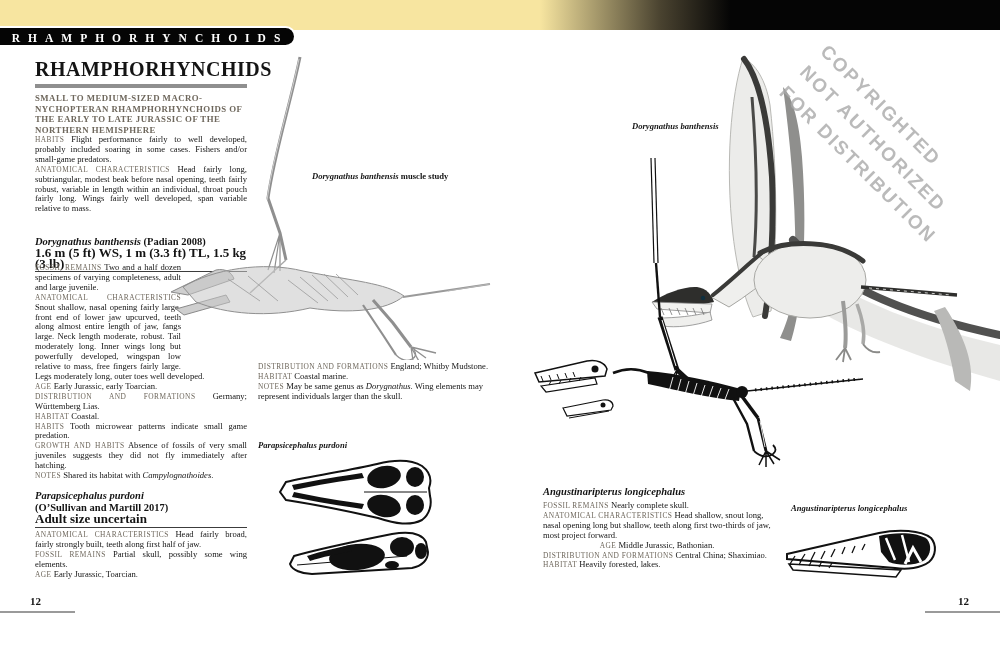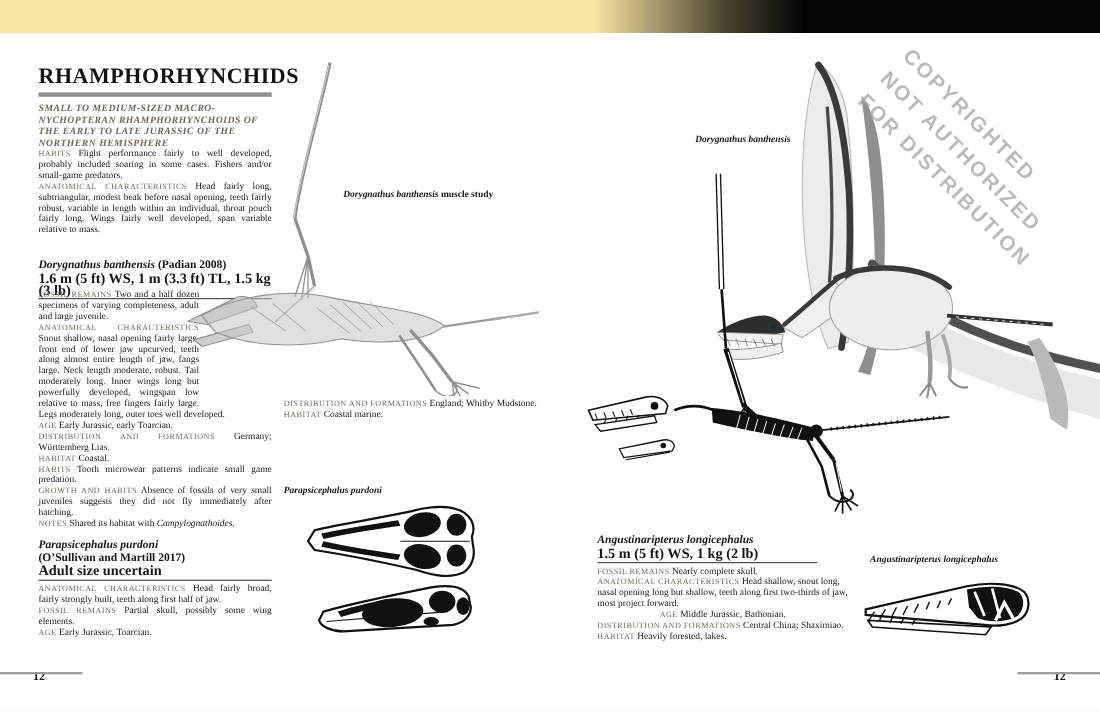--- a/index.html
+++ b/index.html
@@ -39,44 +39,45 @@
   .lbl{font-size:7.4px;letter-spacing:.45px;color:var(--label_brown);}
   .sp-name{margin:0;font-size:10.5px;line-height:12px;font-weight:bold;}
   .sp-name i{font-style:italic;}
   .stats{
     font-size:13px;font-weight:bold;border-bottom:1px solid #3c3c3c;
     padding-bottom:2px;line-height:10.5px;
   }
   .intrude{float:right;width:66px;height:106px;}
   .caption{font-size:8.6px;font-weight:bold;}
   .caption i{font-style:italic;}
-  .pagenum{font-size:11px;font-weight:bold;margin-top:14px;}
+  .pagenum{font-size:11px;font-weight:bold;}
   .footrule{position:absolute;height:1.5px;background:#9a9a9a;top:611px;}
   
   .watermark{
     position:absolute;left:834px;top:38px;transform:rotate(45deg);transform-origin:0 0;
     font-family:"Liberation Sans","DejaVu Sans",sans-serif;font-weight:bold;
     font-size:19px;line-height:29px;letter-spacing:2px;color:var(--watermark_gray);
     opacity:.8;white-space:nowrap;
   }
   svg{position:absolute;}
 </style>
 </head>
 <body>
 
 <div class="spread">
 
   <div class="band"></div>
+  <div class="tab tab-left">RHAMPHORHYNCHOIDS</div>
 
   <div class="abs col" style="left:35px;top:58px;">
     <h1 class="pagehead">RHAMPHORHYNCHIDS</h1>
   </div>
   <div class="abs col headrule" style="left:35px;top:84px;"></div>
 
-  <div class="abs col intro" style="left:35px;top:93px;font-style:italic;">SMALL TO MEDIUM-SIZED MACRO-NYCHOPTERAN RHAMPHORHYNCHOIDS OF THE EARLY TO LATE JURASSIC OF THE NORTHERN HEMISPHERE</div>
+  <div class="abs col intro" style="left:35px;top:93px;">SMALL TO MEDIUM-SIZED MACRO-NYCHOPTERAN RHAMPHORHYNCHOIDS OF THE EARLY TO LATE JURASSIC OF THE NORTHERN HEMISPHERE</div>
 
   <div class="abs col" style="left:35px;top:135px;">
     <p class="body-para"><span class="lbl">HABITS</span> <span>Flight performance fairly to well developed, probably included soaring in some cases. Fishers and/or small-game predators.</span></p>
     <p class="body-para"><span class="lbl">ANATOMICAL CHARACTERISTICS</span> <span>Head fairly long, subtriangular, modest beak before nasal opening, teeth fairly robust, variable in length within an individual, throat pouch fairly long. Wings fairly well developed, span variable relative to mass.</span></p>
   </div>
 
   <div class="abs col" style="left:35px;top:236px;">
     <h3 class="sp-name"><i>Dorygnathus banthensis</i><span> (Padian 2008)</span></h3>
     <div class="stats">1.6 m (5 ft) WS, 1 m (3.3 ft) TL, 1.5 kg (3 lb)</div>
   </div>
@@ -101,20 +102,21 @@
 
   <div class="abs col" style="left:35px;top:530px;">
     <p class="body-para"><span class="lbl">ANATOMICAL CHARACTERISTICS</span> <span>Head fairly broad, fairly strongly built, teeth along first half of jaw.</span></p>
     <p class="body-para"><span class="lbl">FOSSIL REMAINS</span> <span>Partial skull, possibly some wing elements.</span></p>
     <p class="body-para"><span class="lbl">AGE</span> <span>Early Jurassic, Toarcian.</span></p>
   </div>
 
   <div class="abs" style="left:258px;top:362px;width:238px;">
     <p class="body-para" style="text-align:left"><span class="lbl">DISTRIBUTION AND FORMATIONS</span> <span>England; Whitby Mudstone.</span></p>
     <p class="body-para" style="text-align:left"><span class="lbl">HABITAT</span> <span>Coastal marine.</span></p>
+    <p class="body-para" style="text-align:left"><span class="lbl">NOTES</span> <span>May be same genus as </span><i>Dorygnathus</i><span>. Wing elements may represent individuals larger than the skull.</span></p>
   </div>
 
   <div class="abs caption" style="left:312px;top:171px;">
     <i>Dorygnathus banthensis</i><span> muscle study</span>
   </div>
   <div class="abs caption" style="left:258px;top:440px;">
     <i>Parapsicephalus purdoni</i>
   </div>
 
   <svg style="left:168px;top:55px;" width="330" height="305" viewBox="0 0 330 305">
@@ -256,21 +258,20 @@
   </svg>
 
   <div class="watermark">
     <div>COPYRIGHTED</div>
     <div>NOT AUTHORIZED</div>
     <div>FOR DISTRIBUTION</div>
   </div>
 
   <div class="abs" style="left:543px;top:486px;width:228px;">
     <h3 class="sp-name"><i>Angustinaripterus longicephalus</i></h3>
-    <div class="stats" style="width:200px">1.5 m (5 ft) WS, 1 kg (2 lb)</div>
     <div style="height:3px"></div>
     <p class="body-para" style="text-align:left"><span class="lbl">FOSSIL REMAINS</span> <span>Nearly complete skull.</span></p>
     <p class="body-para" style="text-align:left"><span class="lbl">ANATOMICAL CHARACTERISTICS</span> <span>Head shallow, snout long, nasal opening long but shallow, teeth along first two-thirds of jaw, most project forward.</span></p>
     <p class="body-para" style="text-align:center"><span class="lbl">AGE</span> <span>Middle Jurassic, Bathonian.</span></p>
     <p class="body-para" style="text-align:left"><span class="lbl">DISTRIBUTION AND FORMATIONS</span> <span>Central China; Shaximiao.</span></p>
     <p class="body-para" style="text-align:left"><span class="lbl">HABITAT</span> <span>Heavily forested, lakes.</span></p>
   </div>
 
   <div class="abs caption" style="left:791px;top:503px;">
     <i>Angustinaripterus longicephalus</i>

